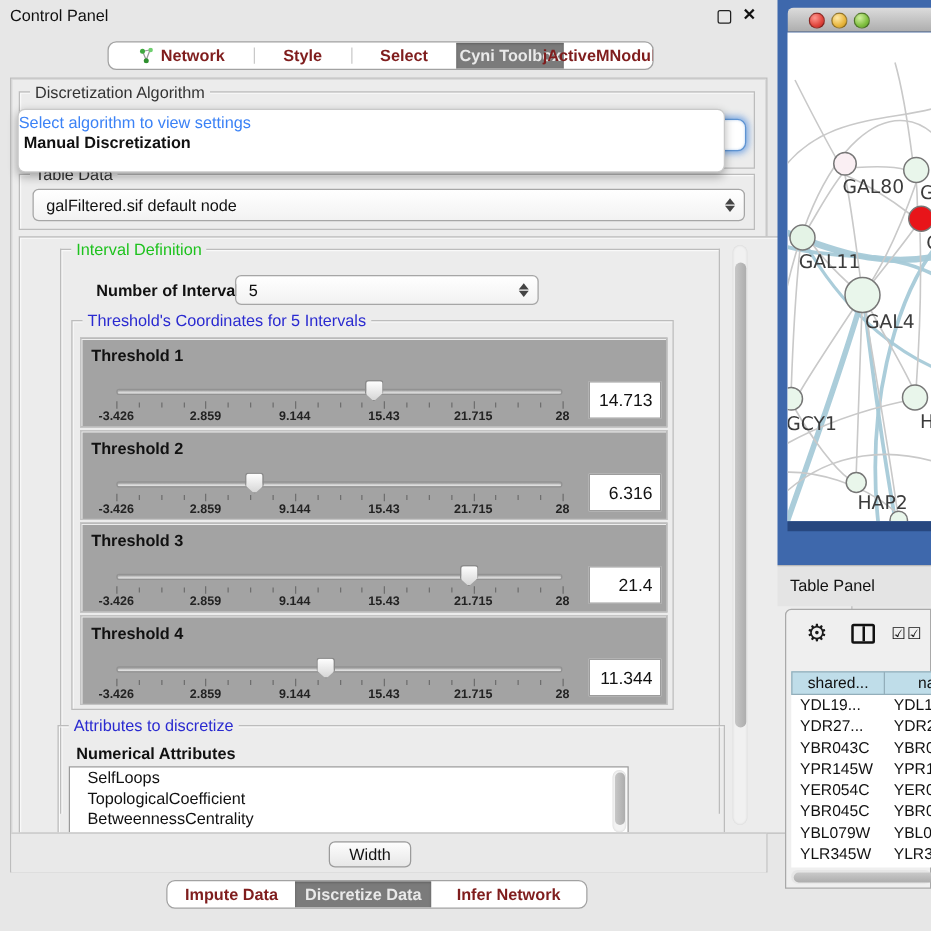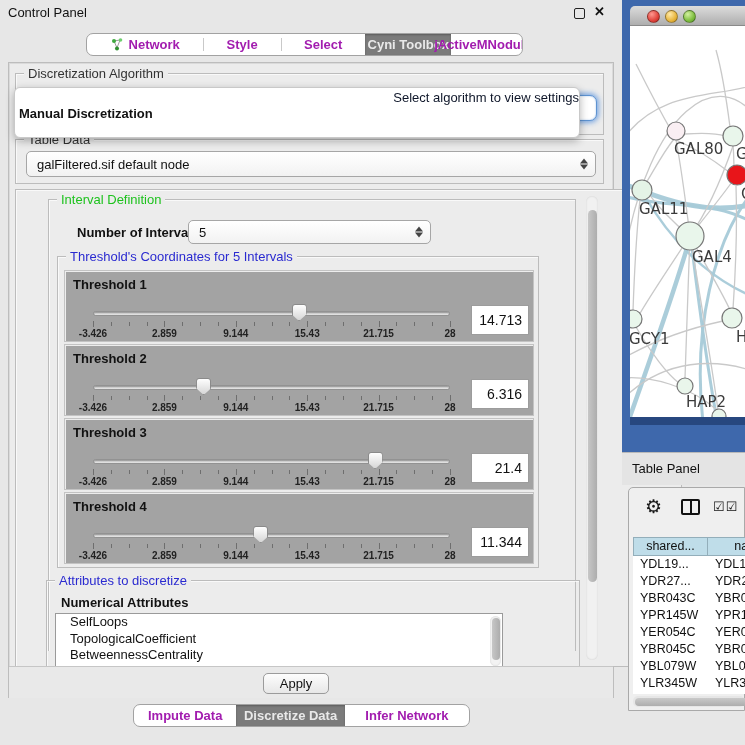--- a/index.html
+++ b/index.html
@@ -6,40 +6,40 @@
   html,body { width:745px; height:745px; overflow:hidden; }
   body { font-family:"Liberation Sans", sans-serif; background:#E7E7E7; position:relative; font-size:13px; color:#1b1b1b; }
 
   
   .titlebar { position:absolute; left:0; top:0; width:622px; height:26px; }
   .titlebar .title { position:absolute; left:8px; top:5px; font-size:13px; color:#111; }
   .win-float { position:absolute; left:574px; top:8px; width:11px; height:11px; border:1.6px solid #222; border-radius:2px; }
   .win-close { position:absolute; left:594px; top:4px; font-size:13px; font-weight:bold; color:#111; }
 
   .tabbar { position:absolute; display:flex; background:#fff; border:1px solid #A2A2A2; border-radius:7px; overflow:hidden; height:23px; }
-  .tabbar .tab { display:flex; align-items:center; justify-content:center; gap:5px; font-size:13px; font-weight:600; color:#a21caf; position:relative; }
+  .tabbar .tab { display:flex; align-items:center; justify-content:center; gap:5px; font-size:13px; font-weight:600; color:#7f1d1d; position:relative; }
   .tabbar .tab.sep::before { content:""; position:absolute; left:0; top:4px; bottom:4px; width:1px; background:#C9C9C9; }
   .tabbar .tab.selected { background:#7B7B7B; color:#E9E9E9; box-shadow:inset 0 1px 2px rgba(0,0,0,.25); }
   #top-tabbar { left:86px; top:33px; width:437px; }
   #bottom-tabbar { left:133px; top:704px; width:337px; }
 
   .main-panel { position:absolute; left:8px; top:62px; width:606px; height:636px; background:#ECECEC; border:1px solid #BDBDBD; box-shadow:inset 0 0 0 1px #DADADA; }
 
   .group { position:absolute; border:1px solid #BCBCBC; box-shadow:inset 1px 1px 0 rgba(255,255,255,.7); }
   .group > .gtitle { position:absolute; top:-8px; left:8px; background:#ECECEC; padding:0 4px; font-size:13px; color:#333; white-space:nowrap; }
   .gtitle.green { color:#1DC21D; }
   .gtitle.blue  { color:#2A2AD0; }
 
   #grp-algo { left:6px; top:10px; width:589px; height:62px; }
   .algo-combo { position:absolute; left:16px; top:32px; width:572px; height:26px; background:#fff;
     border:1px solid #5E93D1; border-radius:7px; box-shadow:0 0 5px 2px rgba(110,160,225,.85), inset 0 0 2px rgba(110,160,225,.6); z-index:1; }
 
   .popup { position:absolute; left:5px; top:24px; width:566px; height:51px; background:#fff;
     border:1px solid #C9C9C9; border-radius:6px; box-shadow:0 3px 8px rgba(0,0,0,.30); z-index:5; overflow:hidden; }
-  .popup .ph { text-align:right; color:#0f172a; font-size:13px; padding-top:2px; }
+  .popup .ph { text-align:left; color:#3b82f6; font-size:13px; padding-top:2px; }
   .popup .opt { font-size:13px; color:#111; padding:1px 0 0 4px; line-height:16px; }
   .popup .opt.hl { font-weight:bold; }
 
   #grp-tabledata { left:6px; top:76px; width:589px; height:45px; }
   .combo { position:absolute; background:linear-gradient(#FFFFFF,#F2F2F2); border:1px solid #A6A6A6; border-radius:5px; font-size:13px; color:#111; display:flex; align-items:center; padding-left:10px; }
   .combo .stepper { position:absolute; right:7px; top:50%; transform:translateY(-50%); display:flex; flex-direction:column; gap:1px; }
   .combo .stepper i { width:0; height:0; border-left:4px solid transparent; border-right:4px solid transparent; display:block; }
   .combo .stepper i.up { border-bottom:5px solid #444; }
   .combo .stepper i.dn { border-top:5px solid #444; }
   #combo-tabledata { left:10px; top:11px; width:570px; height:26px; }
@@ -341,21 +341,21 @@
           </div>
       </div>
     </div>
 
     <div class="vscroll" id="content-scroll">
         <div class="thumb"></div>
       </div>
   </div>
 
   <div class="bottom-band">
-    <div class="apply-btn">Apply</div>
+    <div class="apply-btn">Width</div>
   </div>
 </div>
 
 <div class="tabbar" id="bottom-tabbar">
     <div class="tab" style="width: 103px;">
       <span>Impute Data</span>
     </div>
     <div class="tab selected" style="width: 109px;">
       <span>Discretize Data</span>
     </div>

